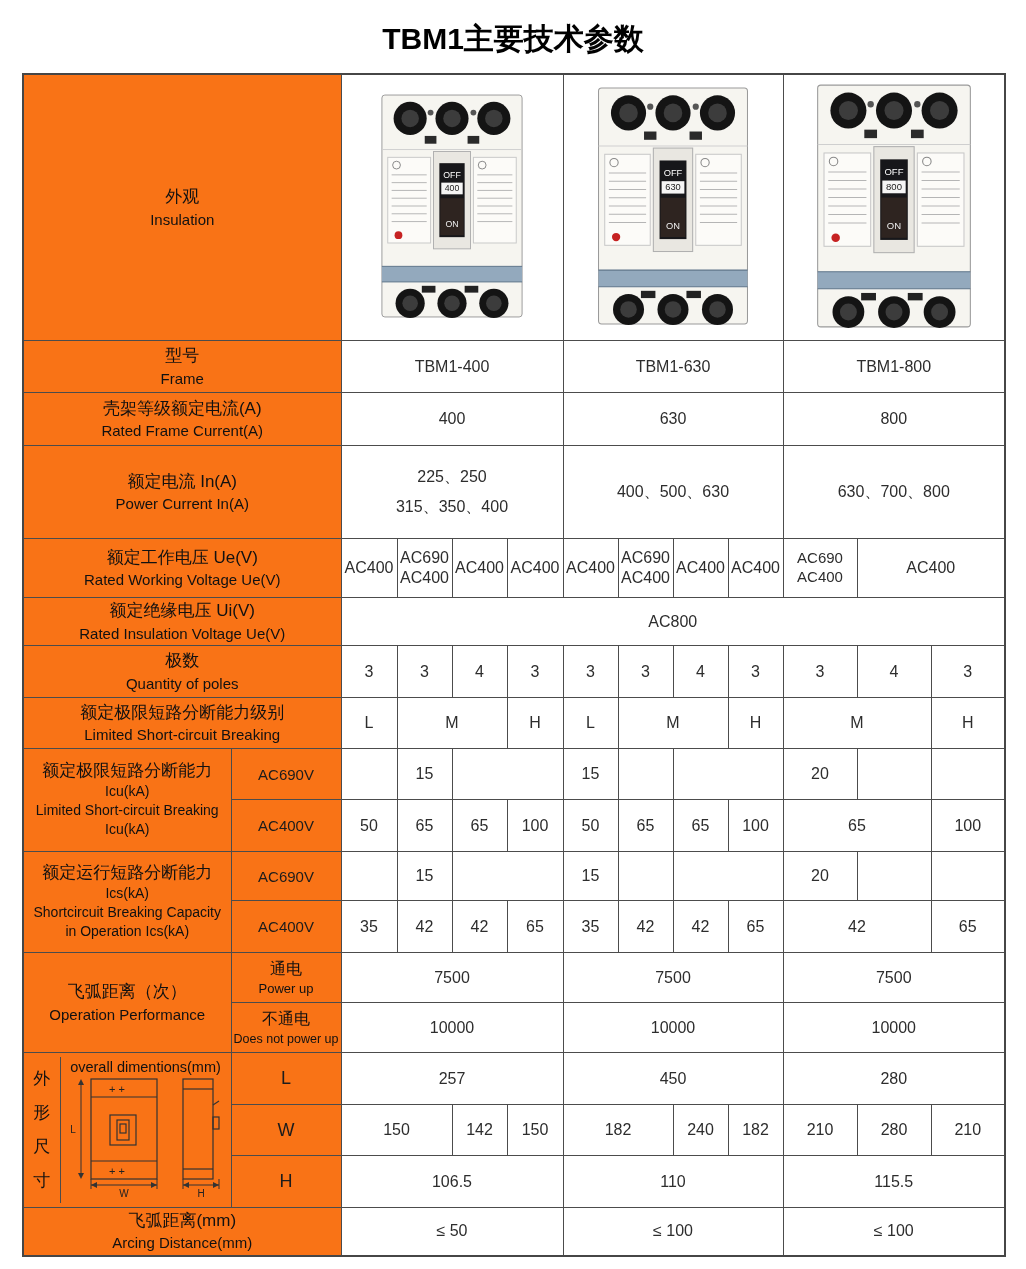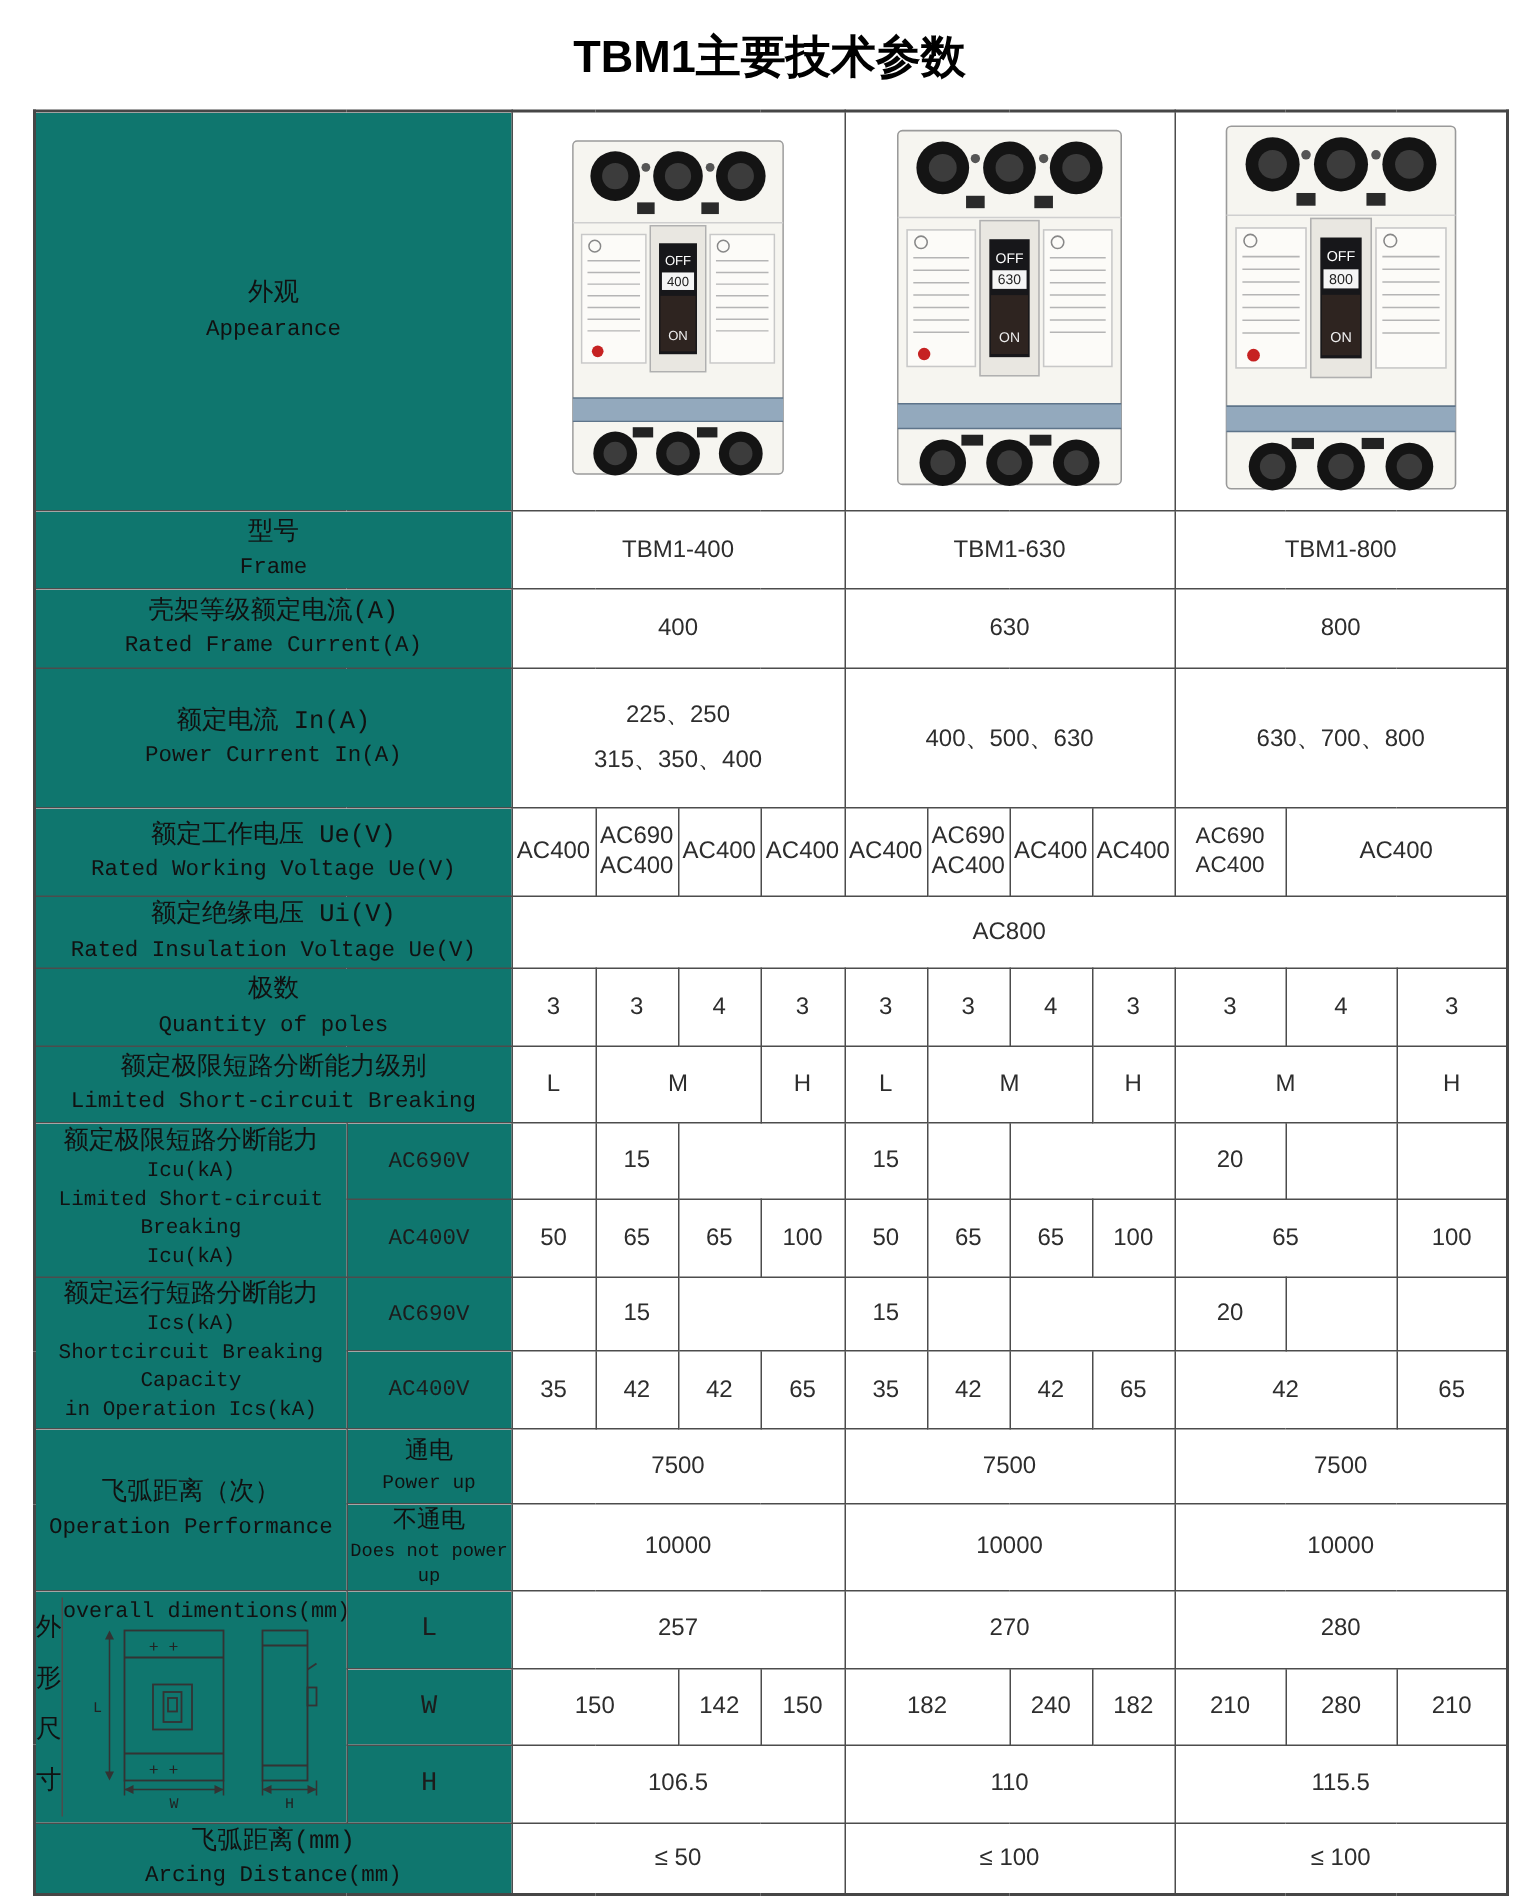--- a/index.html
+++ b/index.html
@@ -3,21 +3,21 @@
 <meta charset="utf-8">
 <style>
   html,body{margin:0;padding:0;background:#ffffff;}
   body{width:1026px;height:1269px;font-family:"Liberation Sans","DejaVu Sans",sans-serif;color:#1c1c1c;}
   .page{position:relative;width:1026px;height:1269px;overflow:hidden;}
   .title{margin:0;padding-top:18px;height:42px;line-height:42px;text-align:center;
          font-size:30px;font-weight:bold;color:#000;}
   table.spec{border-collapse:collapse;table-layout:fixed;margin:13px 0 0 22px;width:982px;
              border:2px solid #464646;}
   td{border:1px solid #4c4c4c;text-align:center;vertical-align:middle;padding:0 1px;overflow:hidden;}
-  td.lbl{background:#0f766e;font-family:Liberation Mono, monospace;}
+  td.lbl{background:#f97316;}
   td.val{background:#ffffff;font-size:16px;color:#2d2d2d;}
   .zh{font-size:17px;line-height:1.45;color:#111;}
   .en{font-size:15px;line-height:1.35;color:#111;}
   .en.sm{font-size:14px;}
   .ml{white-space:pre-line;}
   .two{font-size:14px;line-height:1.25;white-space:pre-line;}
   .sublbl{font-size:15px;}
   .sublbl .en{font-size:13px;}
   .vcell{display:flex;height:100%;align-items:stretch;}
   .vstrip{width:37px;border-right:1px solid #4c4c4c;display:flex;align-items:center;justify-content:center;
@@ -47,21 +47,21 @@
         <col style="width:55px">
   <col style="width:74px">
         <col style="width:74px">
         <col style="width:74px">
 </colgroup>
 <tbody>
 
 <tr style="height:265px">
   <td colspan="2" class="lbl">
     <div class="zh">外观</div>
-    <div class="en">Appearance</div>
+    <div class="en">Insulation</div>
   </td>
   <td colspan="4" class="val appearance-cell">
     <svg width="146" height="228" viewBox="0 0 150 232">
       <rect x="3" y="2" width="144" height="228" rx="3" fill="#f6f5f0" stroke="#9a9a9a"></rect>
       <line x1="3" y1="58" x2="147" y2="58" stroke="#cfcfcf"></line>
       <g fill="#141414">
                 <circle cx="32" cy="26" r="17"></circle>
                 <circle cx="75" cy="26" r="17"></circle>
                 <circle cx="118" cy="26" r="17"></circle>
               </g>
@@ -483,21 +483,21 @@
             <text x="12" y="58">L</text>
             <text x="63" y="122">W</text>
             <text x="140" y="122">H</text>
           </g>
         </svg>
       </div>
     </div>
   </td>
   <td class="lbl" style="font-size:18px">L</td>
   <td colspan="4" class="val">257</td>
-  <td colspan="4" class="val">270</td>
+  <td colspan="4" class="val">450</td>
   <td colspan="3" class="val">280</td>
 </tr>
 
 <tr style="height:51px">
   <td class="lbl" style="font-size:18px">W</td>
   <td colspan="2" class="val">150</td>
   <td class="val">142</td>
   <td class="val">150</td>
   <td colspan="2" class="val">182</td>
   <td class="val">240</td>

